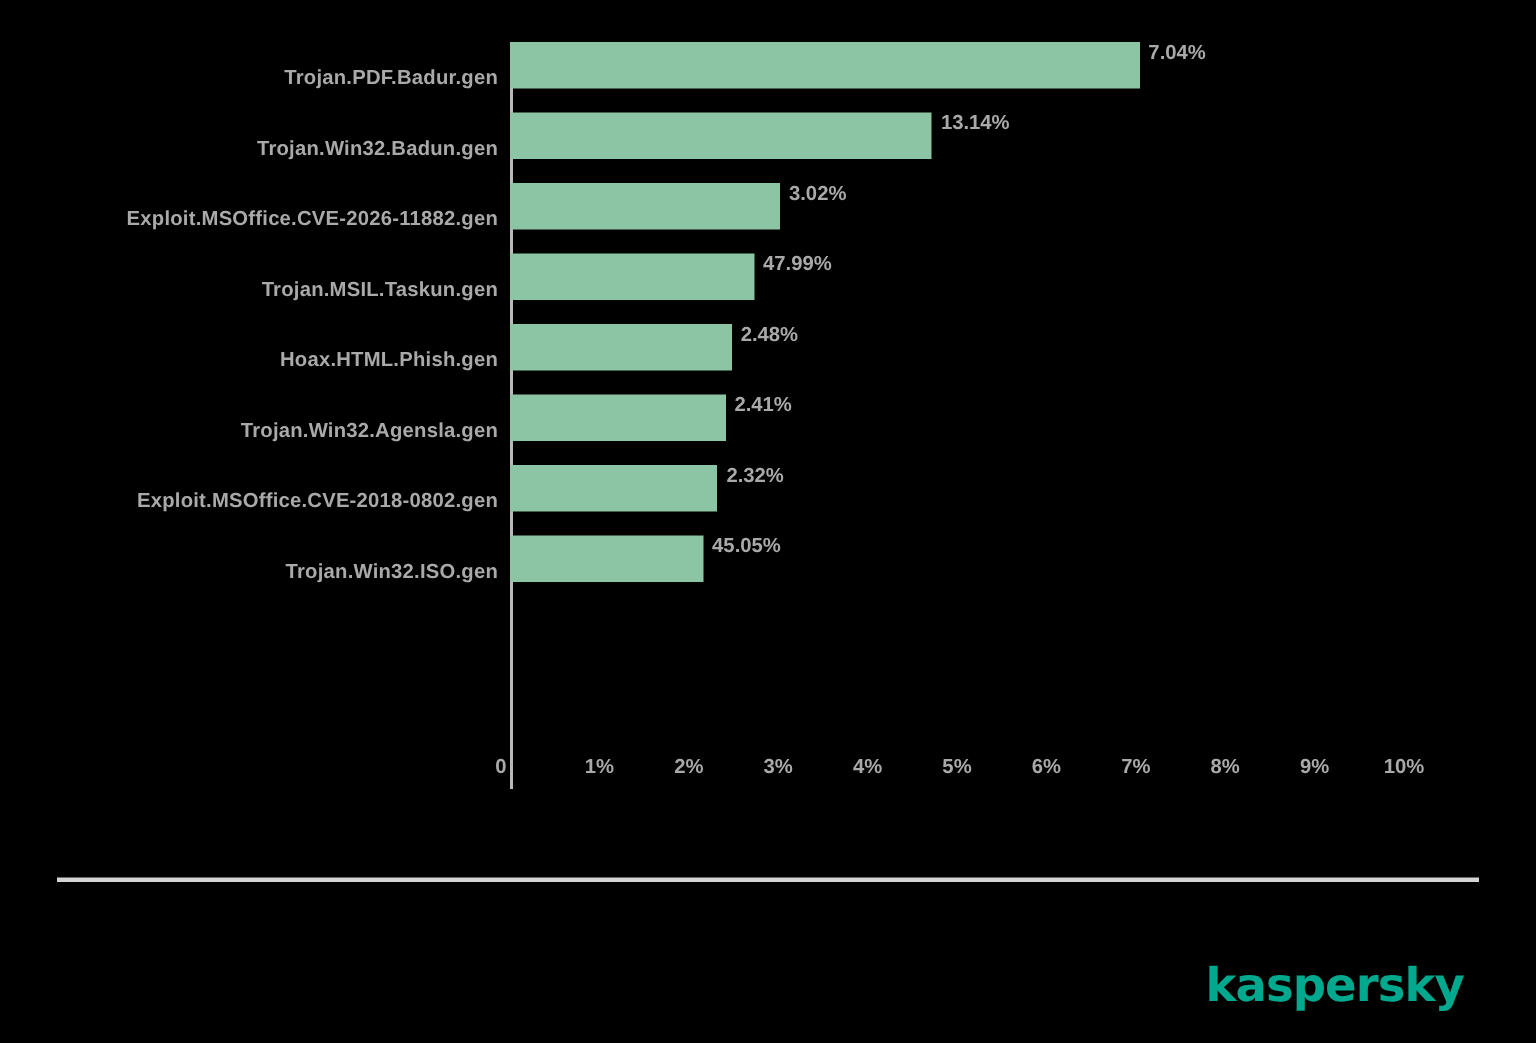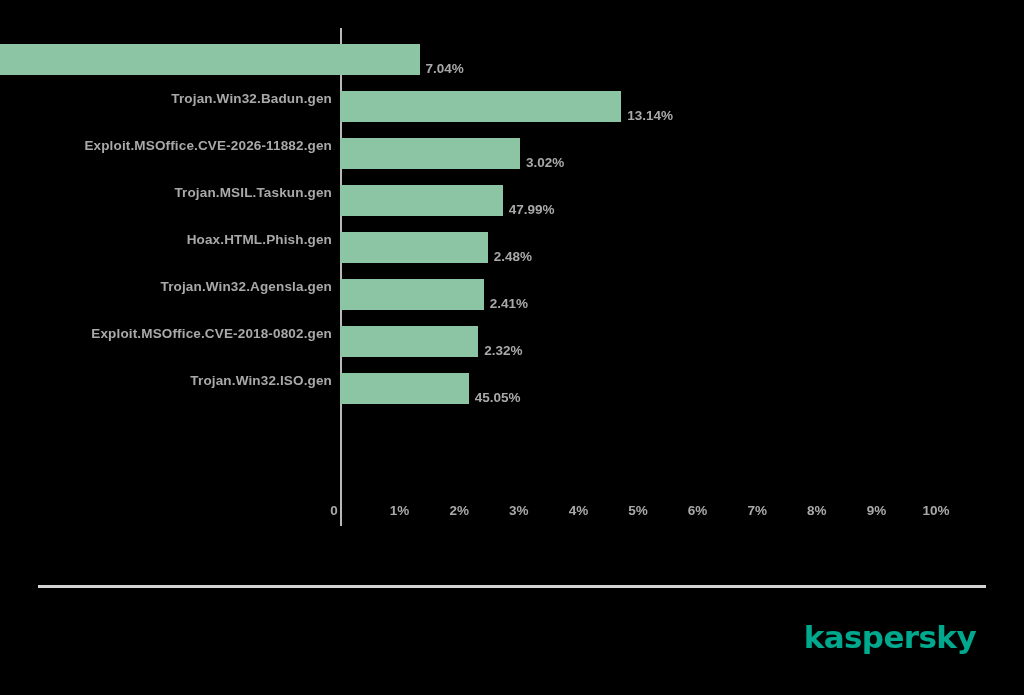--- a/index.html
+++ b/index.html
@@ -62,21 +62,21 @@
     letter-spacing: 0.15px;
     white-space: nowrap;
     line-height: 1;
   }
 
   .bar-track {
     flex: 1 1 auto;
     height: 47px;
     position: relative;
     display: flex;
-    align-items: flex-end;
+    align-items: flex-start;
   }
 
   .bar-fill {
     height: 31px;
     background: #8CC5A4;
     position: relative;
   }
 
   .bar-value {
     color: #a9a9a9;
@@ -125,40 +125,41 @@
     left: 38px;
     top: 585px;
     width: 948px;
     height: 3px;
     background: #d4d4d4;
   }
 
   .brand {
     position: absolute;
     right: 48px;
-    top: 622px;
+    top: 642px;
     color: #00A88E;
     font-size: 31px;
     font-weight: bold;
     letter-spacing: -0.6px;
     line-height: 1;
     font-family: "DejaVu Sans", sans-serif;
   }
 </style>
 </head>
 <body>
 
 <div id="chart-root">
 
   <div class="plot-wrap">
 
     <div class="y-spine"></div>
 
     <div class="rows" id="rows">
         <div class="bar-row">
+          <div class="cat-label">Trojan.PDF.Badur.gen</div>
           <div class="bar-track">
             <div class="bar-fill" style="width: 419.584px; background: rgb(140, 197, 164);"></div>
             <div class="bar-value">7.04%</div>
           </div>
         </div>
         <div class="bar-row">
           <div class="cat-label">Trojan.Win32.Badun.gen</div>
           <div class="bar-track">
             <div class="bar-fill" style="width: 281.312px; background: rgb(140, 197, 164);"></div>
             <div class="bar-value">13.14%</div>

